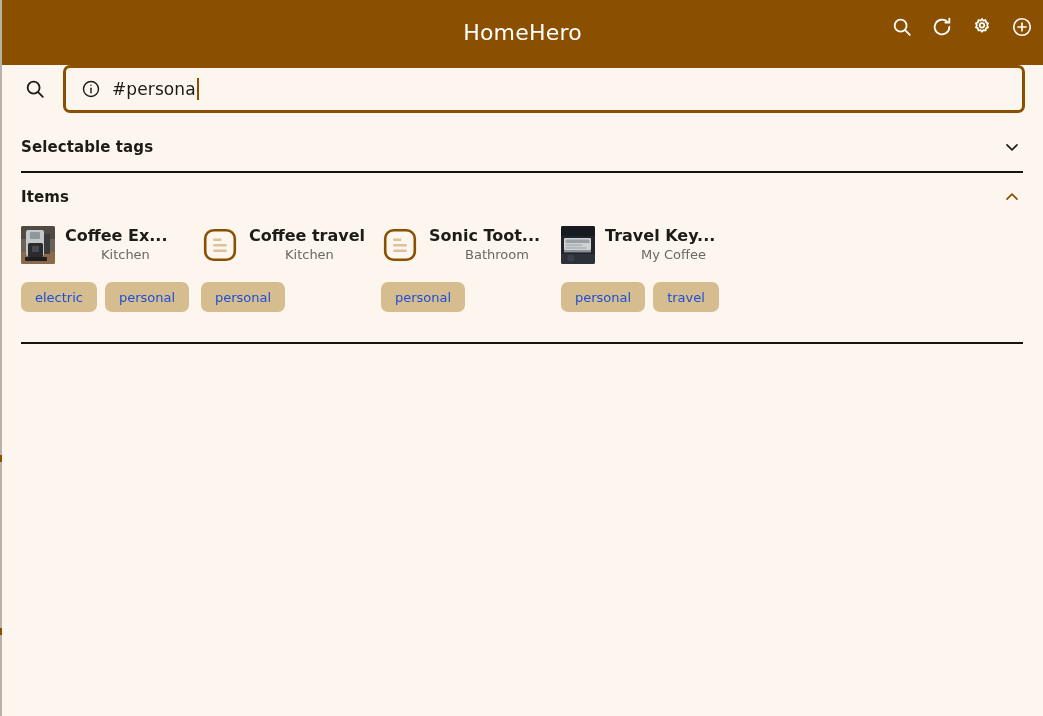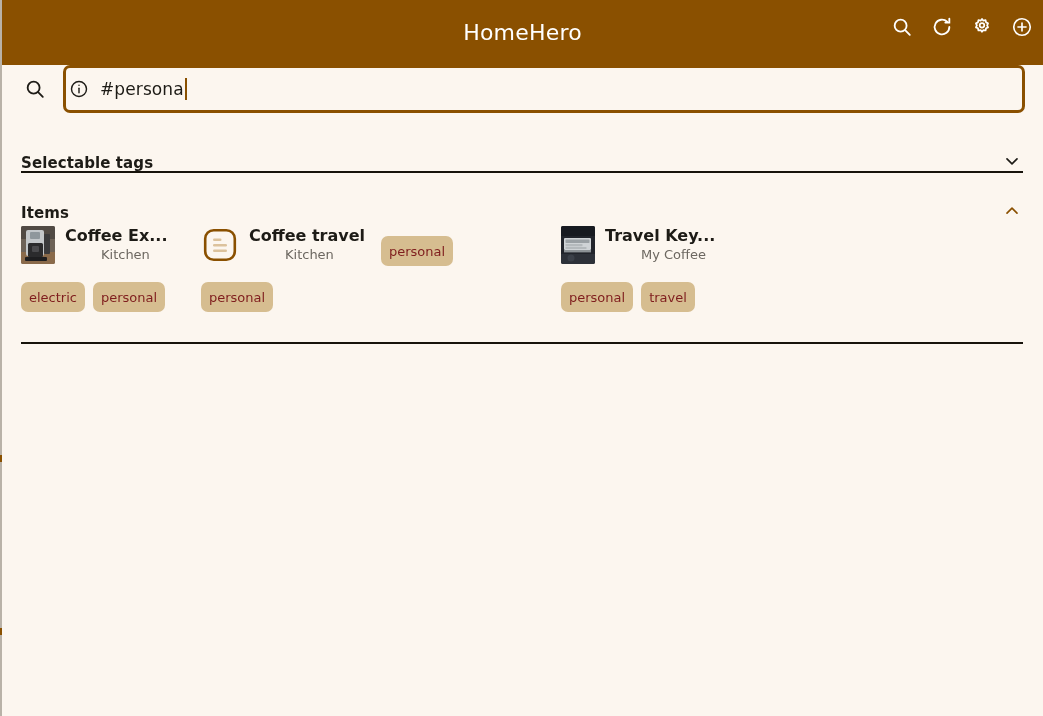--- a/index.html
+++ b/index.html
@@ -114,21 +114,21 @@
   .search-field {
     position: relative;
     margin-left: 11px;
     width: 962px;
     height: 48px;
     border: 3px solid #8a5000;
     border-radius: 7px;
     background: #fcf6ef;
     display: flex;
     align-items: center;
-    padding: 0 2px;
+    padding: 0 14px;
     cursor: text;
   }
 
   .info-icon {
     width: 22px;
     height: 22px;
     flex: 0 0 22px;
     display: flex;
     align-items: center;
     justify-content: center;
@@ -152,21 +152,21 @@
     margin-left: 1px;
   }
 
   
   .section-header {
     position: absolute;
     left: 21px;
     width: 1002px;
     height: 50px;
     display: flex;
-    align-items: flex-end;
+    align-items: center;
     justify-content: space-between;
     cursor: pointer;
   }
   .section-header .section-title {
     font-size: 15px;
     font-weight: 700;
     color: #1d1b16;
     letter-spacing: 0.1px;
   }
   .section-header .chevron {
@@ -254,24 +254,24 @@
 
   .item-tags {
     display: flex;
     gap: 8px;
     margin-top: 14px;
     flex-wrap: wrap;
   }
 
   .tag-chip {
     height: 30px;
-    padding: 0 8px;
+    padding: 0 14px;
     border-radius: 7px;
     background: #d6bd90;
-    color: #7f1d1d;
+    color: #1d4ed8;
     font-size: 13px;
     display: inline-flex;
     align-items: center;
     white-space: nowrap;
     cursor: pointer;
   }
 </style>
 </head>
 <body>
 
@@ -406,20 +406,34 @@
           <div class="item-title">Coffee travel</div>
           <div class="item-location">Kitchen</div>
         </div>
       </div>
       <div class="item-tags">
         <span class="tag-chip">personal</span>
       </div>
     </div>
 
     <div class="item-card">
+      <div class="item-head">
+        <div class="item-placeholder">
+          <svg width="34" height="34" viewBox="0 0 34 34" fill="none">
+            <rect x="2.2" y="2.2" width="29.6" height="29.6" rx="8.5" stroke="#8a5000" stroke-width="2.6" fill="none"></rect>
+            <rect x="10" y="10.5" width="8.5" height="2.6" rx="1.3" fill="#dcc29c"></rect>
+            <rect x="10" y="16" width="14" height="2.6" rx="1.3" fill="#dcc29c"></rect>
+            <rect x="10" y="21.5" width="14" height="2.6" rx="1.3" fill="#dcc29c"></rect>
+          </svg>
+        </div>
+        <div class="item-meta">
+          <div class="item-title">Sonic Toot...</div>
+          <div class="item-location">Bathroom</div>
+        </div>
+      </div>
       <div class="item-tags">
         <span class="tag-chip">personal</span>
       </div>
     </div>
 
     <div class="item-card">
       <div class="item-head">
         <div class="item-thumb">
           <svg viewBox="0 0 34 38" preserveAspectRatio="none">
             <rect width="34" height="38" fill="#21242b"></rect>

